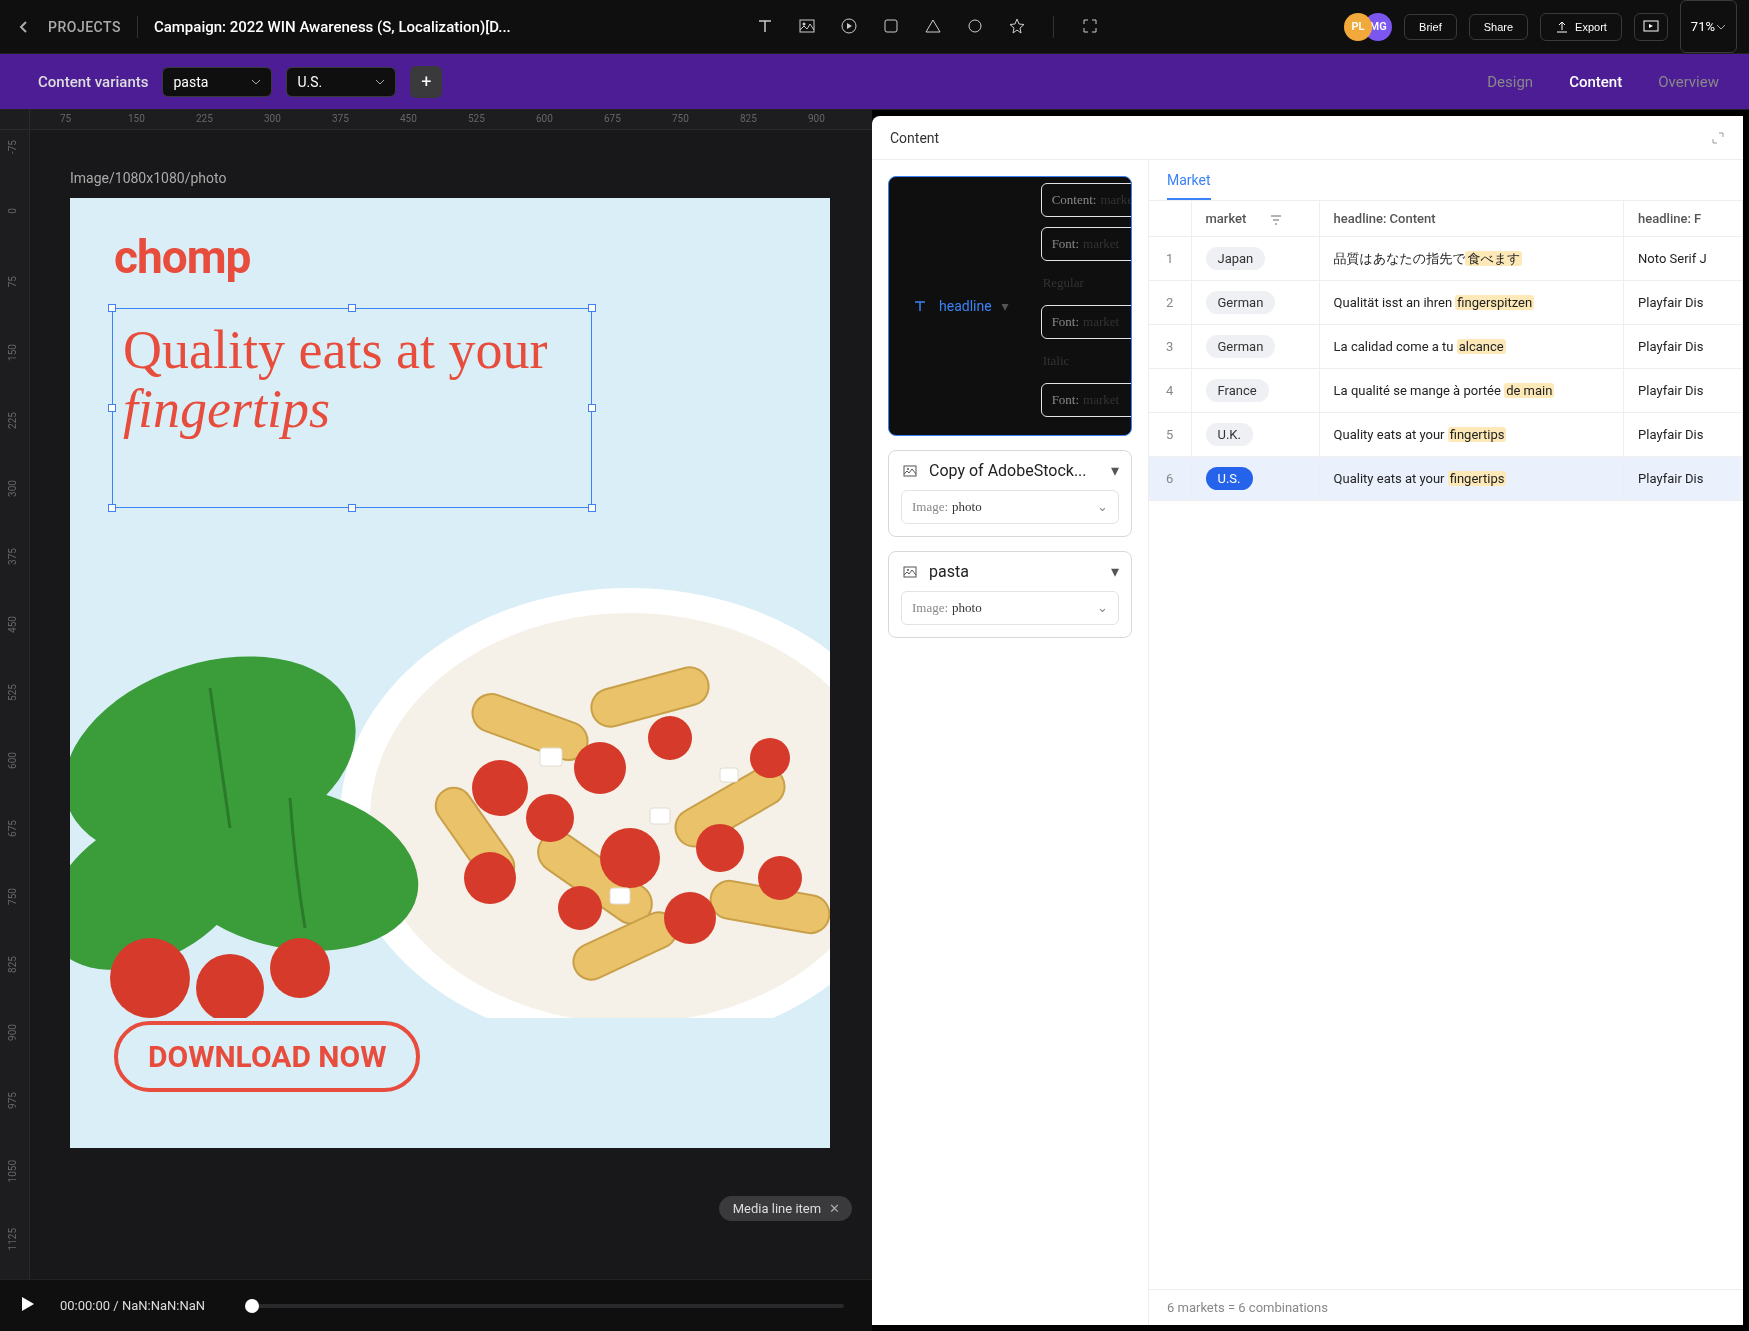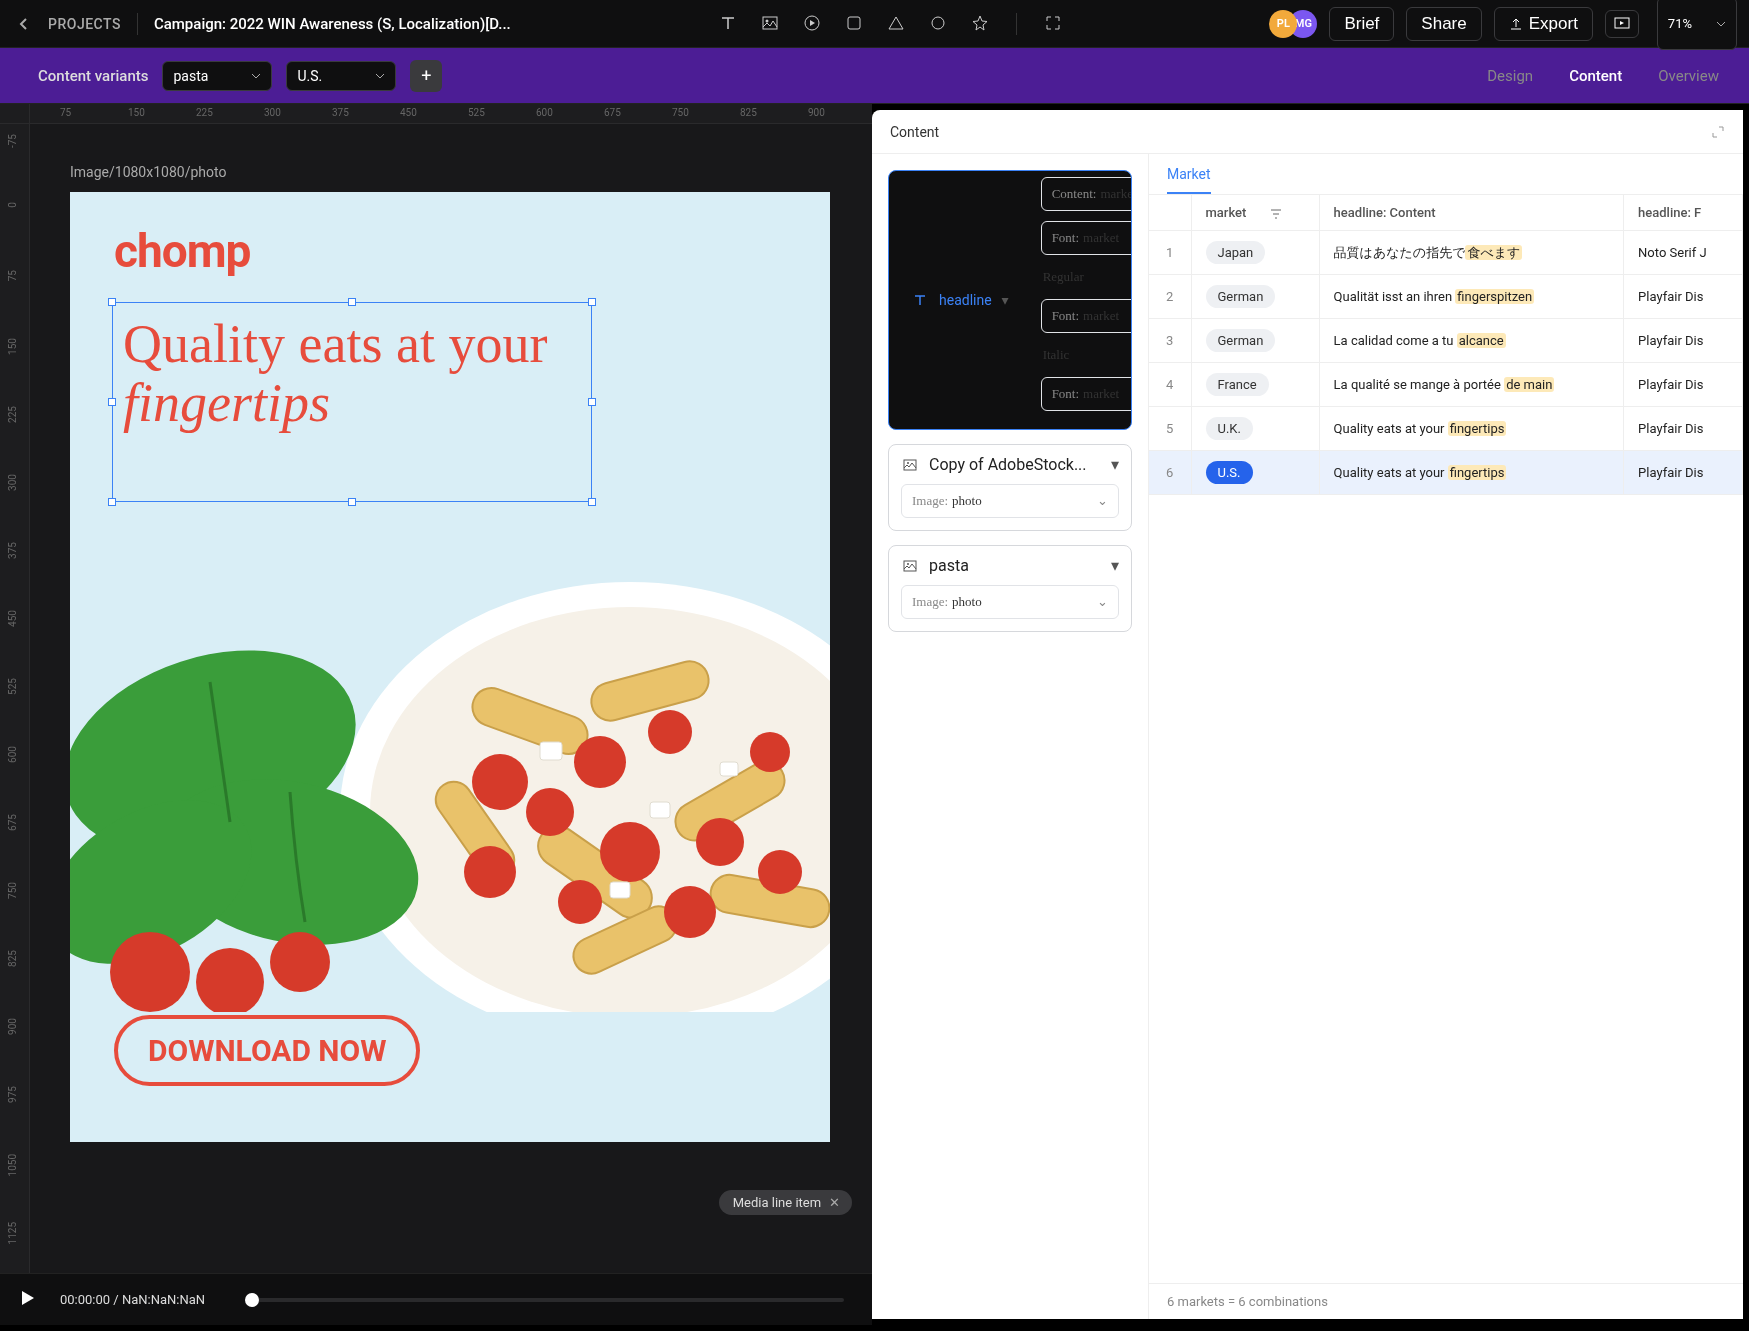--- a/index.html
+++ b/index.html
@@ -1,33 +1,33 @@
 <!DOCTYPE html>
 <html><head>
 <meta charset="utf-8">
 <style>
 * { box-sizing: border-box; margin: 0; padding: 0; }
 body { font-family: -apple-system, BlinkMacSystemFont, "Segoe UI", Roboto, sans-serif; background: #000; color: #fff; overflow: hidden; width: 1749px; height: 1331px; }
 
 
-.topbar { height: 48px; background: #0f0f10; display: flex; align-items: center; padding: 0 12px; border-bottom: 1px solid #222; }
+.topbar { height: 54px; background: #0f0f10; display: flex; align-items: center; padding: 0 12px; border-bottom: 1px solid #222; }
 .topbar-left { display: flex; align-items: center; gap: 12px; flex: 0 0 auto; }
 .back-btn { width: 24px; height: 24px; display: flex; align-items: center; justify-content: center; cursor: pointer; color: #aaa; }
 .breadcrumb-label { color: #aaa; font-size: 14px; letter-spacing: 0.5px; font-weight: 500; }
 .divider-v { width: 1px; height: 22px; background: #333; margin: 0 4px; }
 .project-title { font-size: 15px; color: #fff; font-weight: 500; text-align: center; }
 .topbar-center { flex: 1; display: flex; justify-content: center; gap: 22px; color: #ccc; }
 .tool-icon { width: 20px; height: 20px; display: flex; align-items: center; justify-content: center; cursor: pointer; }
 .topbar-right { display: flex; align-items: center; gap: 12px; }
 .avatars { display: flex; text-align: right; }
 .avatar { width: 28px; height: 28px; border-radius: 50%; display: flex; align-items: center; justify-content: center; font-size: 11px; font-weight: 600; color: #fff; }
 .avatar.a1 { background: #f2a93b; z-index: 2; }
 .avatar.a2 { background: #7b57f0; margin-left: -8px; z-index: 1; }
-.pill-btn { background: #0f0f10; border: 1px solid #3a3a3d; color: #fff; font-size: 17px; padding: 6px 14px; border-radius: 6px; cursor: pointer; display: flex; align-items: center; gap: 6px; }
-.zoom-sel { background: #0f0f10; border: 1px solid #3a3a3d; color: #fff; font-size: 13px; padding: 18px 10px; border-radius: 6px; cursor: pointer; display: flex; align-items: center; gap: 24px; margin-left: 6px; }
+.pill-btn { background: #0f0f10; border: 1px solid #3a3a3d; color: #fff; font-size: 11px; padding: 6px 14px; border-radius: 6px; cursor: pointer; display: flex; align-items: center; gap: 6px; }
+.zoom-sel { background: #0f0f10; border: 1px solid #3a3a3d; color: #fff; font-size: 13px; padding: 18px 10px; border-radius: 6px; cursor: pointer; display: flex; align-items: center; gap: 1px; }
 
 
 .subbar { height: 56px; background: #4c1d95; display: flex; align-items: center; padding: 0 30px 0 38px; border-bottom: 1px solid #222; }
 .subbar-left { display: flex; align-items: center; gap: 14px; }
 .subbar-label { color: #ddd; font-size: 15px; font-weight: 500; }
 .sel { background: #0f0f10; border: 1px solid #3a3a3d; color: #fff; font-size: 14px; padding: 6px 10px; border-radius: 6px; cursor: pointer; display: flex; align-items: center; gap: 8px; min-width: 110px; justify-content: space-between; }
 .add-btn { width: 32px; height: 32px; background: #3a3a3d; border-radius: 6px; display: flex; align-items: center; justify-content: center; cursor: pointer; font-size: 18px; }
 .subbar-right { margin-left: auto; display: flex; gap: 36px; }
 .tab-link { color: #888; font-size: 15px; cursor: pointer; }
 .tab-link.active { color: #fff; font-weight: 500; }

